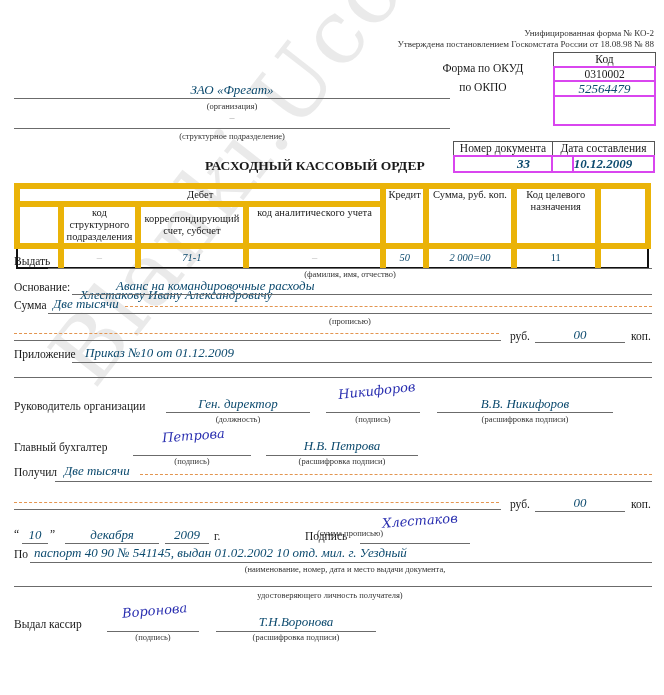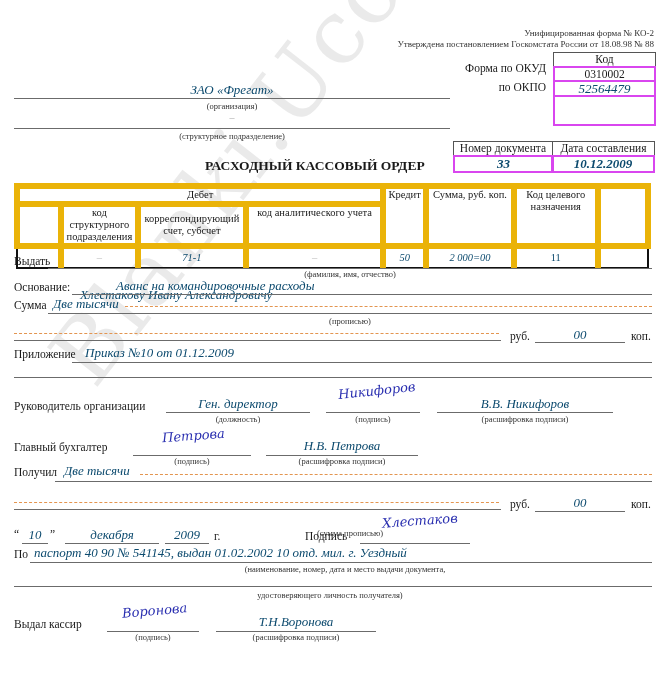--- a/index.html
+++ b/index.html
@@ -6,21 +6,21 @@
   body { width:664px; height:695px; position:relative; overflow:hidden;
          font-family:"Liberation Serif", serif; color:#1a1a1a; }
   .abs { position:absolute; }
   .small { font-size:8.5px; color:#333; }
   .lbl { font-size:11.5px; }
   .fill { color:#0c4a6e; font-style:italic; font-size:13px; }
   .line { position:absolute; height:0; border-top:1px solid #6b6b6b; }
   .dash { position:absolute; height:0; border-top:1.4px dashed #e39550; }
   .sig { color:#2a2fb0; font-style:italic; font-family:"DejaVu Serif", serif; font-size:13px; }
   .center { text-align:center; }
-  .right { text-align:right; }
+  .right { text-align:center; }
   .box { position:absolute; border:1px solid #d946ef; }
   .thick { border:2px solid #d946ef; }
   table.grid { border-collapse:collapse; position:absolute; left:14px; top:183px; width:637px; }
   table.grid td { border:6px solid #eab308; font-size:10.5px; text-align:center; padding:0; line-height:12px; }
   table.grid tr.data td { border-top:2px solid #111; border-bottom:2px solid #111; height:18px; }
   table.grid tr.data td:first-child { border-left:2px solid #111; }
   table.grid tr.data td:last-child { border-right:2px solid #111; }
   .watermark { position:absolute; left:30px; top:340px; font-size:88px; color:rgba(160,160,160,0.22);
                transform:rotate(-52deg); transform-origin:left top; font-family:"DejaVu Serif", serif;
                white-space:nowrap; pointer-events:none; letter-spacing:2px; }
@@ -43,21 +43,21 @@
 <div class="abs center fill" style="left:14px; width:436px; top:82px;">ЗАО «Фрегат»</div>
 <div class="line" style="left:14px; width:436px; top:98px;"></div>
 <div class="abs center small" style="left:14px; width:436px; top:101px;">(организация)</div>
 <div class="abs center" style="left:14px; width:436px; top:112px; color:#aaa; font-size:10px;">–</div>
 <div class="line" style="left:14px; width:436px; top:128px;"></div>
 <div class="abs center small" style="left:14px; width:436px; top:131px;">(структурное подразделение)</div>
 
 <div class="abs" style="left:205px; top:158px; font-weight:bold; font-size:13.5px;">РАСХОДНЫЙ КАССОВЫЙ ОРДЕР</div>
 <div class="box center lbl" style="left:453px; top:141px; width:98px; height:13px; line-height:13px; border-color:#555;text-align:center;">Номер документа</div>
 <div class="box center lbl" style="left:552px; top:141px; width:101px; height:13px; line-height:13px; border-color:#555;">Дата составления</div>
-<div class="box thick center fill" style="left:453px; top:155px; width:97px; height:14px; line-height:14px; font-weight:bold;">33</div>
+<div class="box thick center fill" style="left:453px; top:155px; width:97px; height:14px; line-height:14px; font-weight:bold;padding-left:20px;">33</div>
 <div class="box thick center fill" style="left:551px; top:155px; width:100px; height:14px; line-height:14px; font-weight:bold;">10.12.2009</div>
 
 <table class="grid">
   <colgroup>
     <col style="width:41px">
       <col style="width:70px">
       <col style="width:93px">
       <col style="width:128px">
     <col style="width:40px">
       <col style="width:82px">

